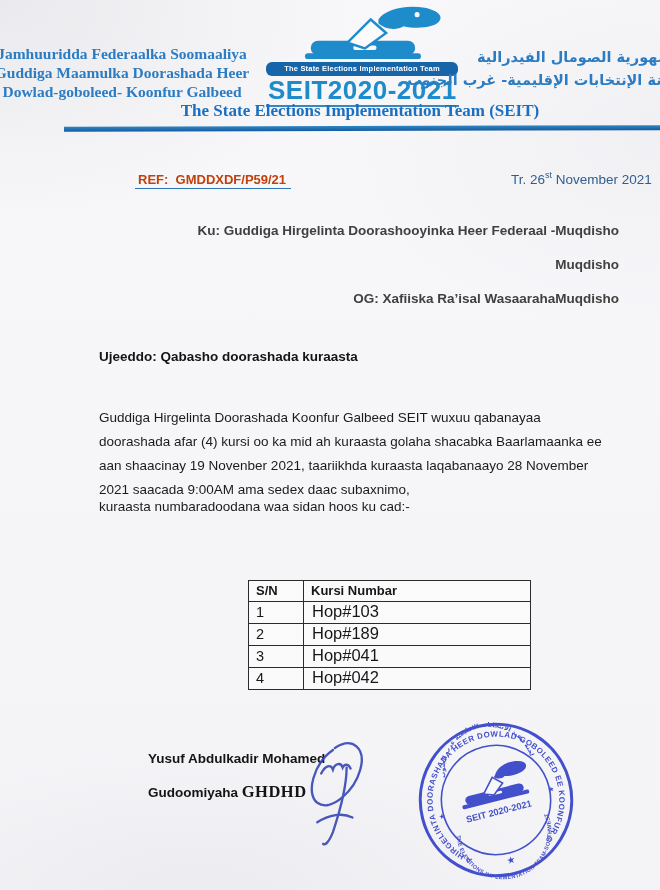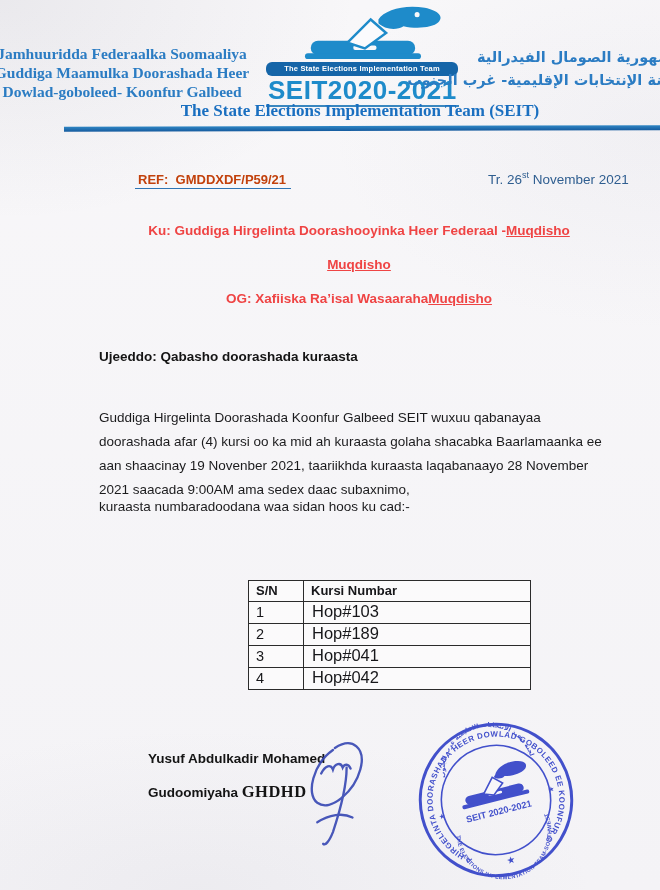--- a/index.html
+++ b/index.html
@@ -43,30 +43,30 @@
   .rule{
     position:absolute;top:126px;left:64px;width:600px;height:5px;
     background:linear-gradient(180deg,#2f86c4,#155a9e);transform:rotate(-0.15deg);
   }
 
   
   .ref{
     position:absolute;top:172px;left:99px;font-size:13px;font-weight:bold;
     color:#c2410c;border-bottom:1.5px solid #2e75b6;padding:0 5px 1px 3px;white-space:pre;margin-left:36px;
   }
-  .date{position:absolute;top:170px;left:488px;font-size:13.5px;color:#2f5e90;}
+  .date{position:absolute;top:170px;left:511px;font-size:13.5px;color:#2f5e90;}
   .date sup{font-size:9px;}
 
   
   .recipients{position:absolute;top:221px;left:99px;width:520px;}
   .recip{
-    display:flex;justify-content:center;font-weight:bold;font-size:13.5px;
-    color:#ef4444;line-height:20px;margin-bottom:14px;
-  }
-  .recip .city{font-weight:bold;text-decoration:underline;}
+    display:flex;justify-content:flex-end;font-weight:bold;font-size:13.5px;
+    color:#404040;line-height:20px;margin-bottom:14px;
+  }
+  .recip .city{font-weight:bold;}
 
   
   .subject{position:absolute;top:349px;left:99px;font-weight:bold;font-size:13.5px;color:#141414;}
   .body1{position:absolute;top:406px;left:99px;width:516px;font-size:13.5px;line-height:24px;color:#1b1b1d;}
   .body2{position:absolute;top:499px;left:99px;width:516px;font-size:13.5px;color:#1b1b1d;}
 
   
   .kursi-table{position:absolute;top:580px;left:248px;border-collapse:collapse;background:rgba(255,255,255,0.55);}
   .kursi-table th,.kursi-table td{border:1.6px solid #2b2b2b;color:#17171a;}
   .kursi-table th{font-size:13px;padding:2px 7px 3px;text-align:left;}

